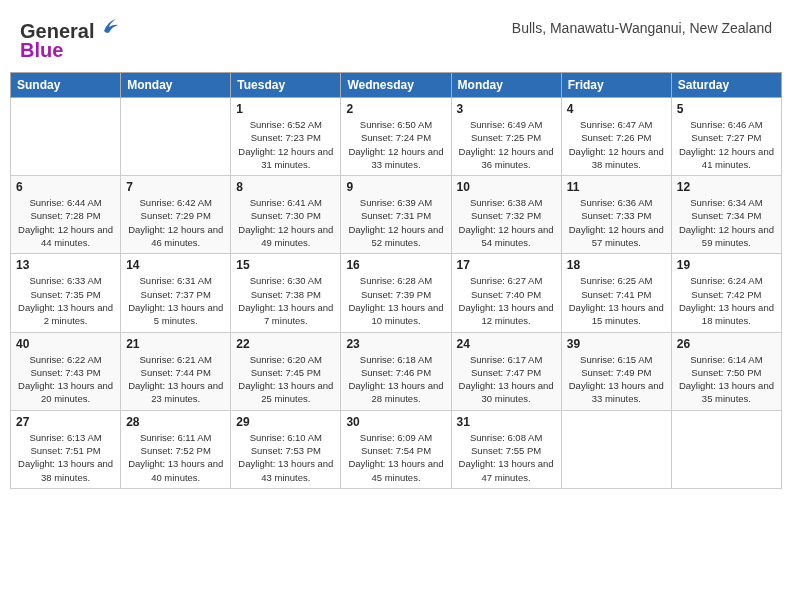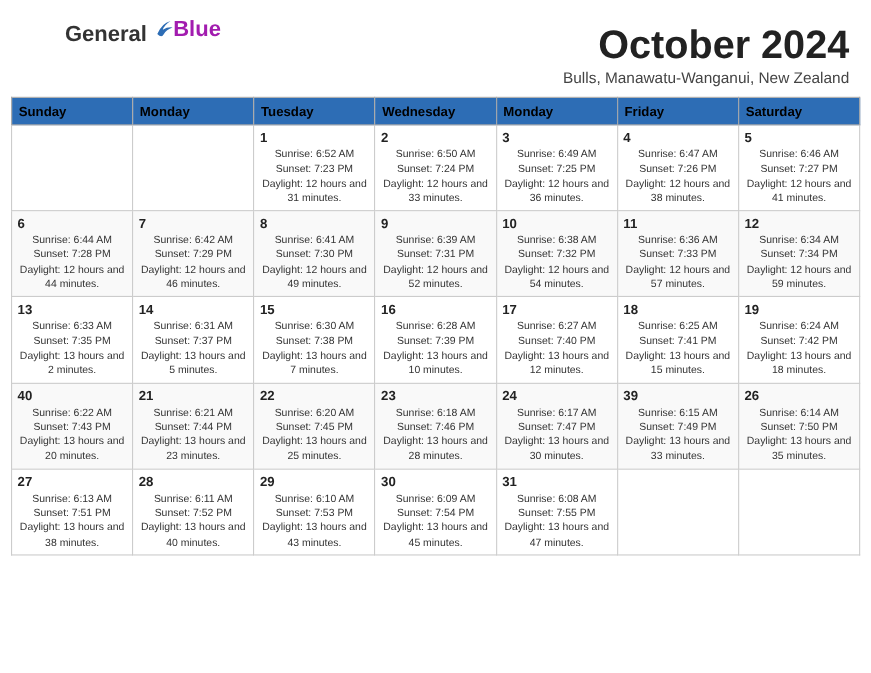--- a/index.html
+++ b/index.html
@@ -11,23 +11,22 @@
       padding: 10px;
     }
     .header {
       display: flex;
       justify-content: space-between;
       align-items: flex-start;
       padding: 10px 10px 5px 10px;
     }
     .logo {
       display: flex;
-      flex-direction: row;
+      flex-direction: column;
       align-items: flex-start;
-      margin-left: 39px;
     }
     .logo-general { color: #333; }
     .logo-blue { color: #1a5fa8; }
     .title-block {
       text-align: right;
     }
     .month-title {
       font-size: 36px;
       font-weight: bold;
       color: #222;
@@ -36,21 +35,21 @@
       font-size: 14px;
       color: #444;
     }
     .calendar-table {
       width: 100%;
       border-collapse: collapse;
       margin-top: 5px;
     }
     .calendar-table th {
       background-color: #2d6db5;
-      color: #000000;
+      color: #ffffff;
       text-align: left;
       padding: 5px 6px;
       font-size: 12px;
       border: 1px solid #aaa;
     }
     .calendar-table td {
       border: 1px solid #ccc;
       vertical-align: top;
       padding: 4px 5px;
       width: calc(100%/7);
@@ -83,21 +82,20 @@
   <div class="logo">
     <div style="display:flex;align-items:center;">
       <span class="logo-general" style="font-size:20px;font-weight:bold;color:#333;">General</span>
       <svg width="22" height="22" viewBox="0 0 22 22" style="margin-left:2px;margin-top:-8px;">
         <path d="M8 14 Q12 4 20 2 Q14 6 13 10 Q18 7 22 8 Q16 10 14 14 Q12 18 8 14Z" fill="#2d6db5"></path>
       </svg>
     </div>
     <span class="logo-blue" style="font-size:20px;font-weight:bold;color:#a21caf;margin-top:-4px;">Blue</span>
   </div>
   <div class="title-block">
-    <div class="month-title">October 2024</div>
     <div class="location-title">Bulls, Manawatu-Wanganui, New Zealand</div>
   </div>
 </div>
 
 <table class="calendar-table">
   <thead>
     <tr id="weekday-header">
         <th>Sunday</th>
         <th>Monday</th>
         <th>Tuesday</th>

